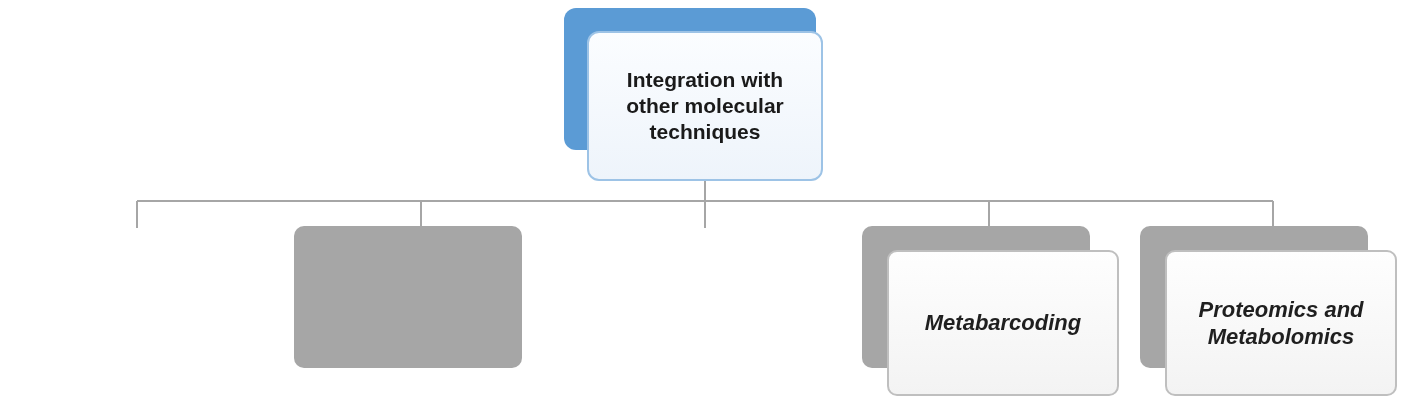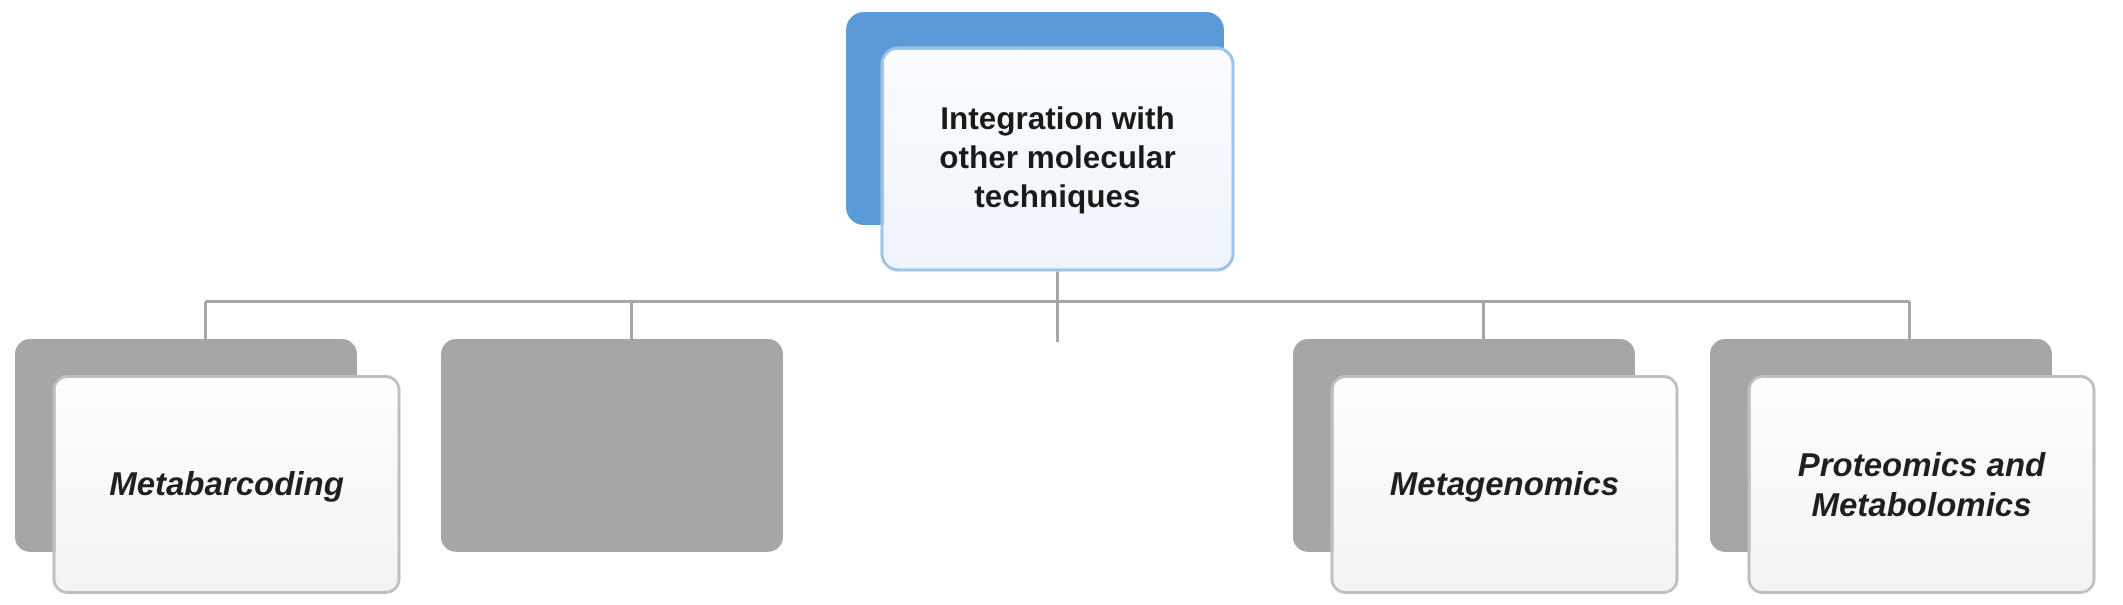--- a/index.html
+++ b/index.html
@@ -116,36 +116,30 @@
     <line x1="1273" y1="201" x2="1273" y2="228" stroke="#A6A6A6" stroke-width="2"></line>
   </svg>
 
   <div class="node">
     <div class="shape-back root-back"></div>
     <div class="shape-front root-front">
       <span class="root-label">Integration with other molecular techniques</span>
     </div>
   </div>
 
-  <div class="node child-node child-0">
-    <div class="shape-back child-back"></div>
-    <div class="shape-front child-front">
-      <span class="child-label">Metabarcoding</span>
-    </div>
-  </div>
 
   <div class="node child-node child-1">
     <div class="shape-back child-back"></div>
   </div>
 
 
   <div class="node child-node child-3">
     <div class="shape-back child-back"></div>
     <div class="shape-front child-front">
-      <span class="child-label">Metagenomics</span>
+      <span class="child-label">Metabarcoding</span>
     </div>
   </div>
 
   <div class="node child-node child-4">
     <div class="shape-back child-back"></div>
     <div class="shape-front child-front">
       <span class="child-label">Proteomics and Metabolomics</span>
     </div>
   </div>
 

